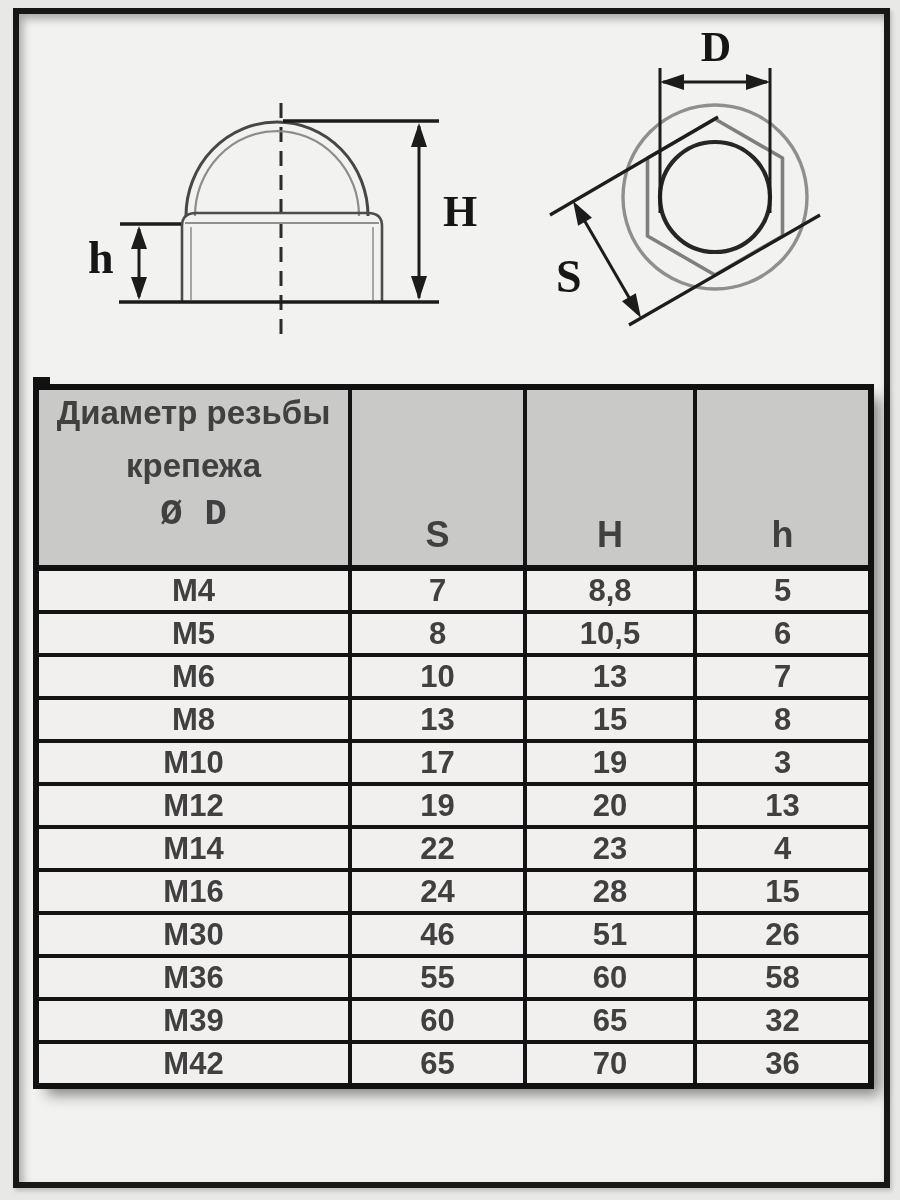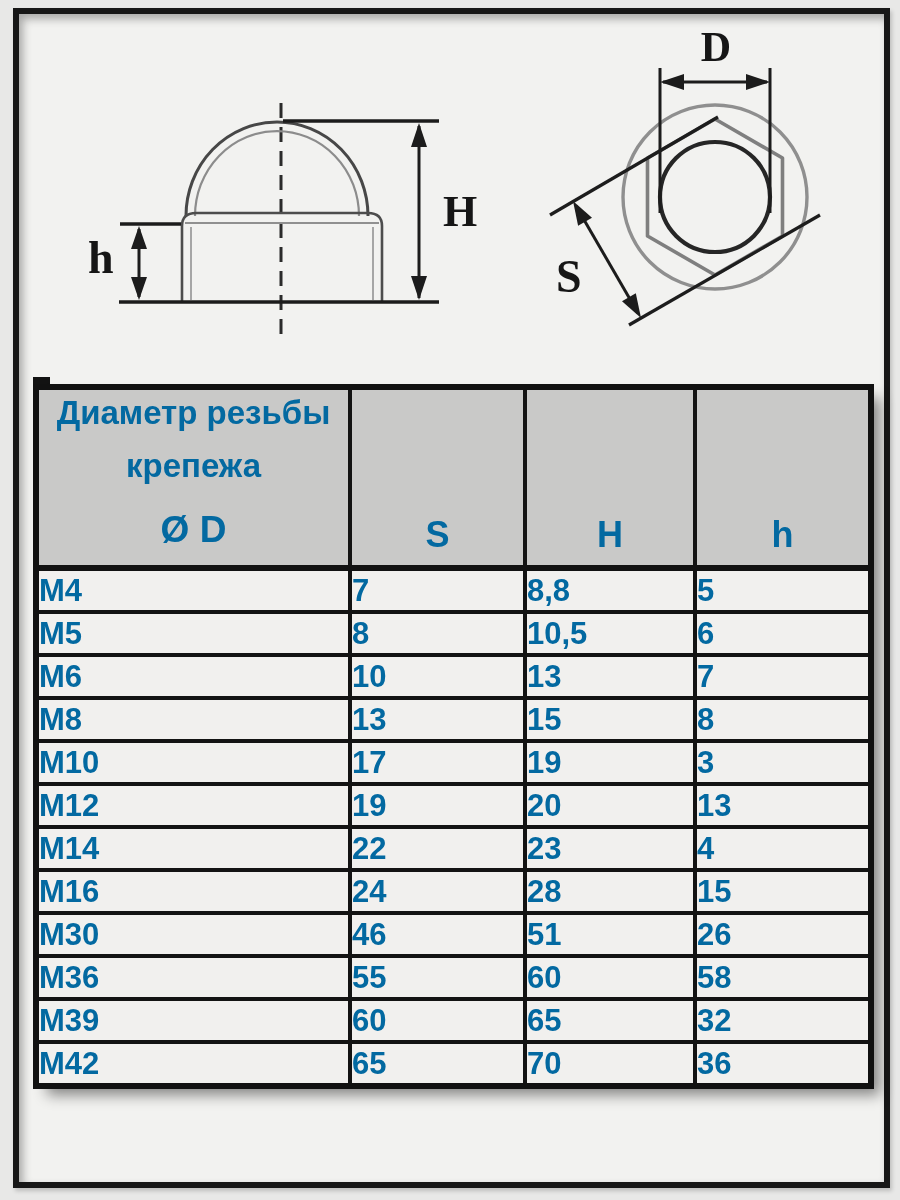--- a/index.html
+++ b/index.html
@@ -17,35 +17,35 @@
   svg.drawing text{
     font-family:"Liberation Serif","DejaVu Serif",serif;
     font-weight:bold;fill:#161616;
   }
   .corner-tick{position:absolute;left:33px;top:377px;width:17px;height:8px;background:#121212;}
   table.spec{
     position:absolute;left:33px;top:384px;width:835px;
     border-collapse:collapse;table-layout:fixed;
     background:#f1f0ee;border:6px solid #111;
     box-shadow:10px 10px 13px -4px rgba(0,0,0,0.45);
-    color:#0369a1;
+    color:#404040;
   }
   col.c1{width:314px}col.c2{width:175px}col.c3{width:170px}col.c4{width:176px}
   th,td{border:4px solid #131313;}
   thead th{
     height:166px;background:#c9c9c8;vertical-align:bottom;
     font-size:36px;font-weight:bold;padding:0 0 9px 0;text-align:center;
     border-bottom:6px solid #111;
   }
   th.th-thread{vertical-align:top;padding:0;}
   .hd-l1{font-size:33px;margin-top:4px;}
   .hd-l2{font-size:33px;margin-top:15px;text-align:center;}
-  .hd-l3{font-size:37px;margin-top:24px;}
+  .hd-l3{font-size:37px;margin-top:8px;font-family:Liberation Mono, monospace;}
   tbody td{
-    height:39px;padding:0;vertical-align:middle;
+    height:39px;padding:0;text-align:center;vertical-align:middle;
     font-size:31px;font-weight:bold;line-height:1;
   }
 </style>
 </head>
 <body>
 
 <div class="frame"></div>
 
 <svg class="drawing" viewBox="0 0 900 375">
 

